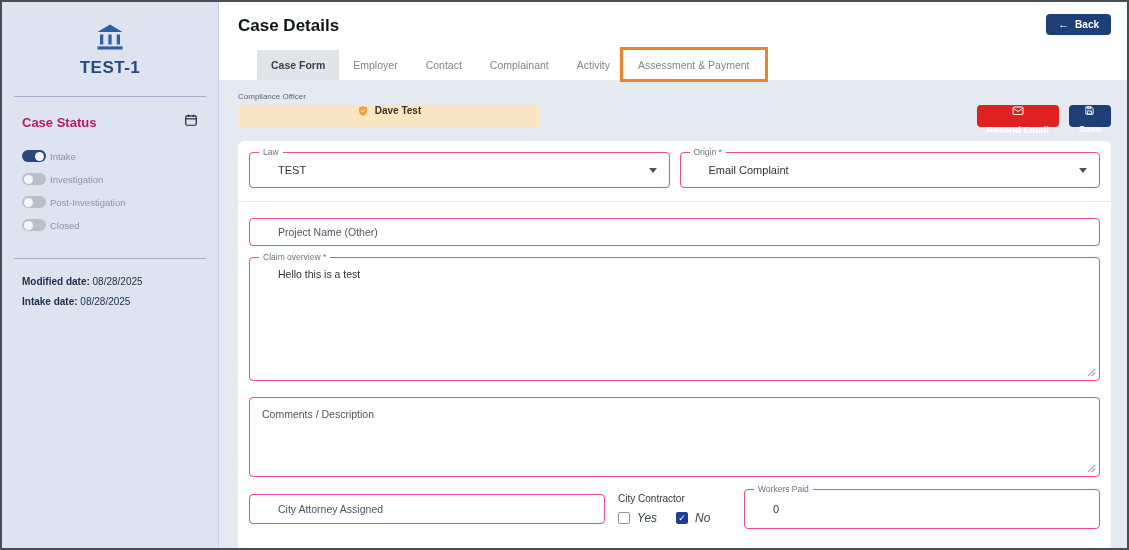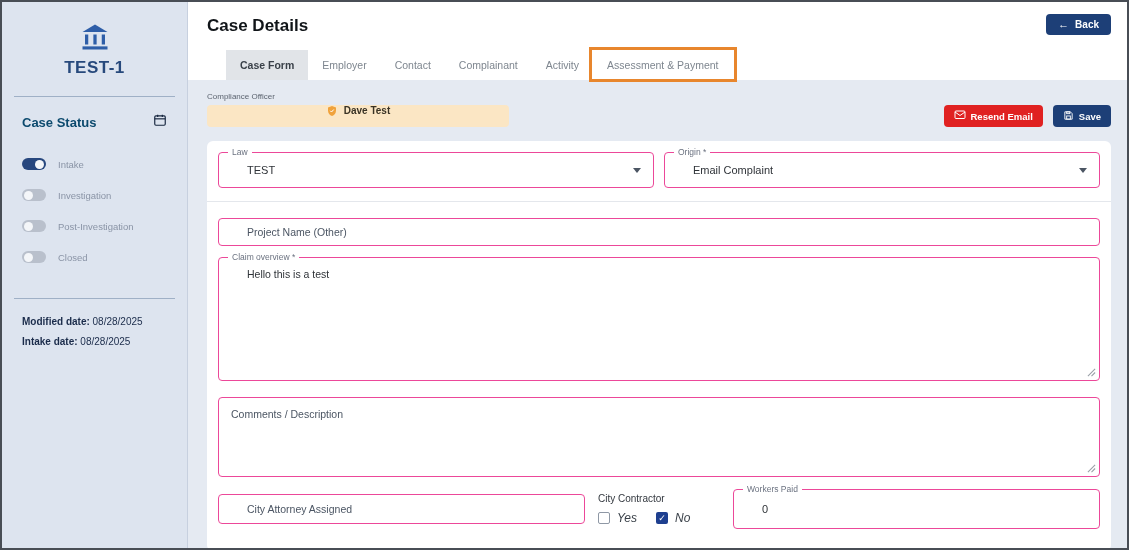--- a/index.html
+++ b/index.html
@@ -2,28 +2,28 @@
 <html><head>
 <meta charset="utf-8">
 <style>
   * { box-sizing: border-box; margin: 0; padding: 0; }
   html,body { width:1129px; height:550px; overflow:hidden; }
   body { font-family: "Liberation Sans", sans-serif; background:#fff; }
 
   .page { width:1129px; height:550px; border:2px solid #484d55; display:flex; overflow:hidden; background:#fff; }
 
   
-  .sidebar { width:186px; background:#dde4ef; border-right:1px solid #c7d0df; padding:14px 10px 0 10px; flex-shrink:0; }
+  .sidebar { width:217px; background:#dde4ef; border-right:1px solid #c7d0df; padding:14px 10px 0 10px; flex-shrink:0; }
   .sb-brand { text-align:center; padding:6px 0 10px 0; }
   .case-id { color:#27497c; font-size:17px; font-weight:bold; letter-spacing:.5px; margin-top:2px; }
   .sb-divider { border:none; border-top:1px solid #9fb0c6; margin:8px 2px; }
   .case-status-row { display:flex; align-items:center; justify-content:space-between; padding:8px 10px 4px 10px; }
-  .case-status-title { color:#0c4a6e; font-size:13px; font-weight:bold; }
+  .case-status-title { color:#be185d; font-size:13px; font-weight:bold; }
   .status-list { padding:4px 10px 8px 10px; }
-  .status-item { display:flex; align-items:center; gap:12px; margin:19px 0; }
+  .status-item { display:flex; align-items:center; gap:4px; margin:11px 0; }
   .toggle { width:24px; height:12px; border-radius:7px; position:relative; display:inline-block; flex-shrink:0; cursor:pointer; }
   .toggle.on { background:#27477e; }
   .toggle.off { background:#b9c0cc; }
   .knob { width:9px; height:9px; border-radius:50%; background:#f4f6f9; position:absolute; top:1.5px; }
   .toggle.on .knob { right:2px; }
   .toggle.off .knob { left:2px; }
   .status-label { font-size:9.5px; color:#8a94a6; }
   .date-row { font-size:10px; color:#1a2b4a; padding:9px 10px 0 10px; }
   .date-row b { font-weight:bold; }
 
@@ -37,21 +37,21 @@
   .tabs { display:flex; margin-top:14px; padding-left:19px; align-items:center; }
   .tab { padding:9px 14px; font-size:10.5px; color:#7e868f; cursor:pointer; position:relative; white-space:nowrap; }
   .tab.active { background:#e1e4e8; color:#3a4149; font-weight:bold; }
   .hl-box { position:absolute; left:-4px; right:-4px; top:-3px; bottom:-2px; border:3px solid #e8862d; pointer-events:none; }
 
   .content { flex:1; background:#e5eaf2; padding:12px 16px 0 19px; overflow:hidden; }
   .co-label { font-size:8px; color:#5c6470; }
   .chip-row { display:flex; align-items:center; margin-top:4px; }
   .officer-chip { width:302px; height:22px; background:#fbe6c4; border-radius:4px; display:flex; align-items:flex-start; justify-content:center; gap:6px; font-size:10px; color:#3a3325; font-weight:bold; cursor:pointer; }
   .chip-actions { margin-left:auto; display:flex; gap:10px; }
-  .btn { border:none; border-radius:4px; color:#fff; font-size:9.5px; font-weight:bold; height:22px; padding:0 10px; display:flex; align-items:center; gap:5px; cursor:pointer; font-family:inherit; }
+  .btn { border:none; border-radius:4px; color:#fff; font-size:9.5px; font-weight:bold; height:22px; padding:0 10px; display:flex; align-items:center; gap:5px; cursor:pointer; font-family:inherit;flex-direction:column; }
   .btn-resend { background:#e02121; }
   .btn-save { background:#1d3f77; }
 
   
   .card { background:#fff; border-radius:6px; margin-top:14px; padding:11px; height:410px; }
   .field { position:relative; border:1px solid #ec4899; border-radius:4px; background:#fff;padding-left:16px; }
   .float-label { position:absolute; top:-6px; left:9px; background:#fff; padding:0 4px; font-size:8.5px; color:#6b7280; line-height:1.2; }
   .field-value { font-size:11px; color:#2f3338; padding:0 12px; }
   .select-field { height:36px; display:flex; align-items:center; cursor:pointer; }
   .select-field .field-value { flex:1; padding:0 12px; }

